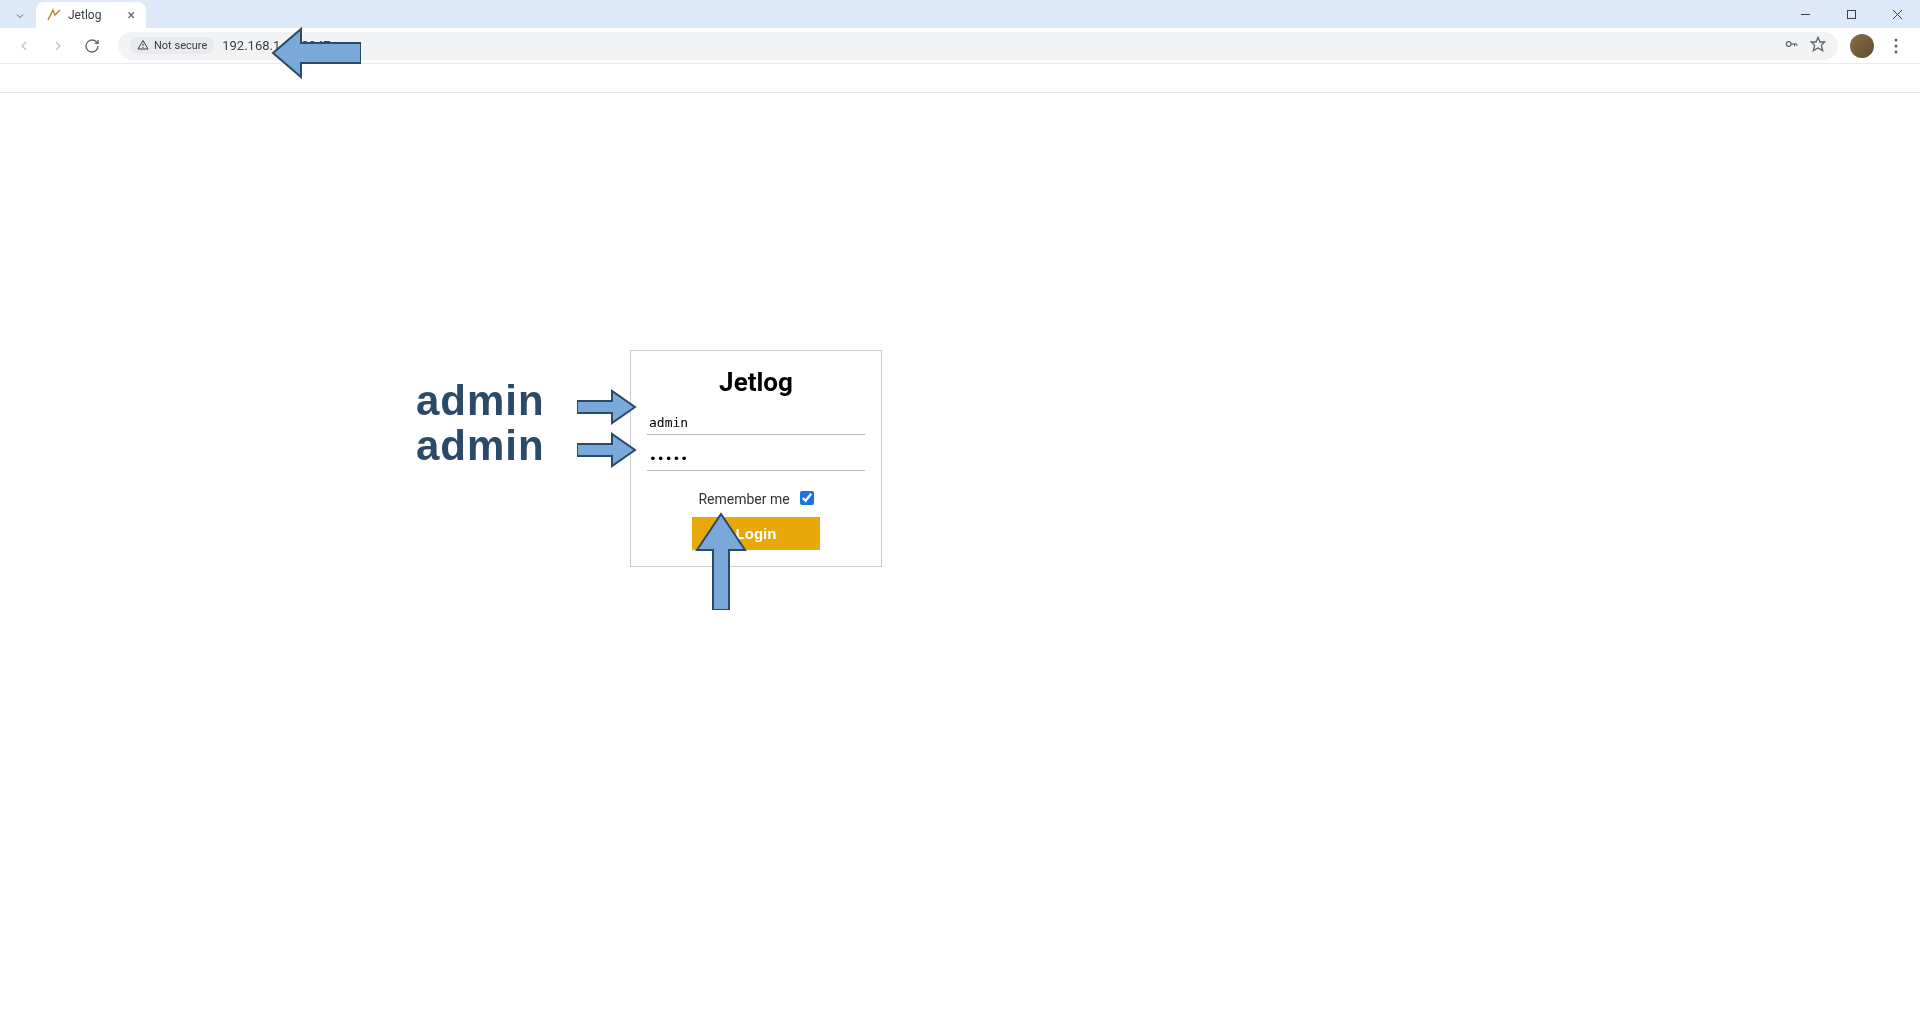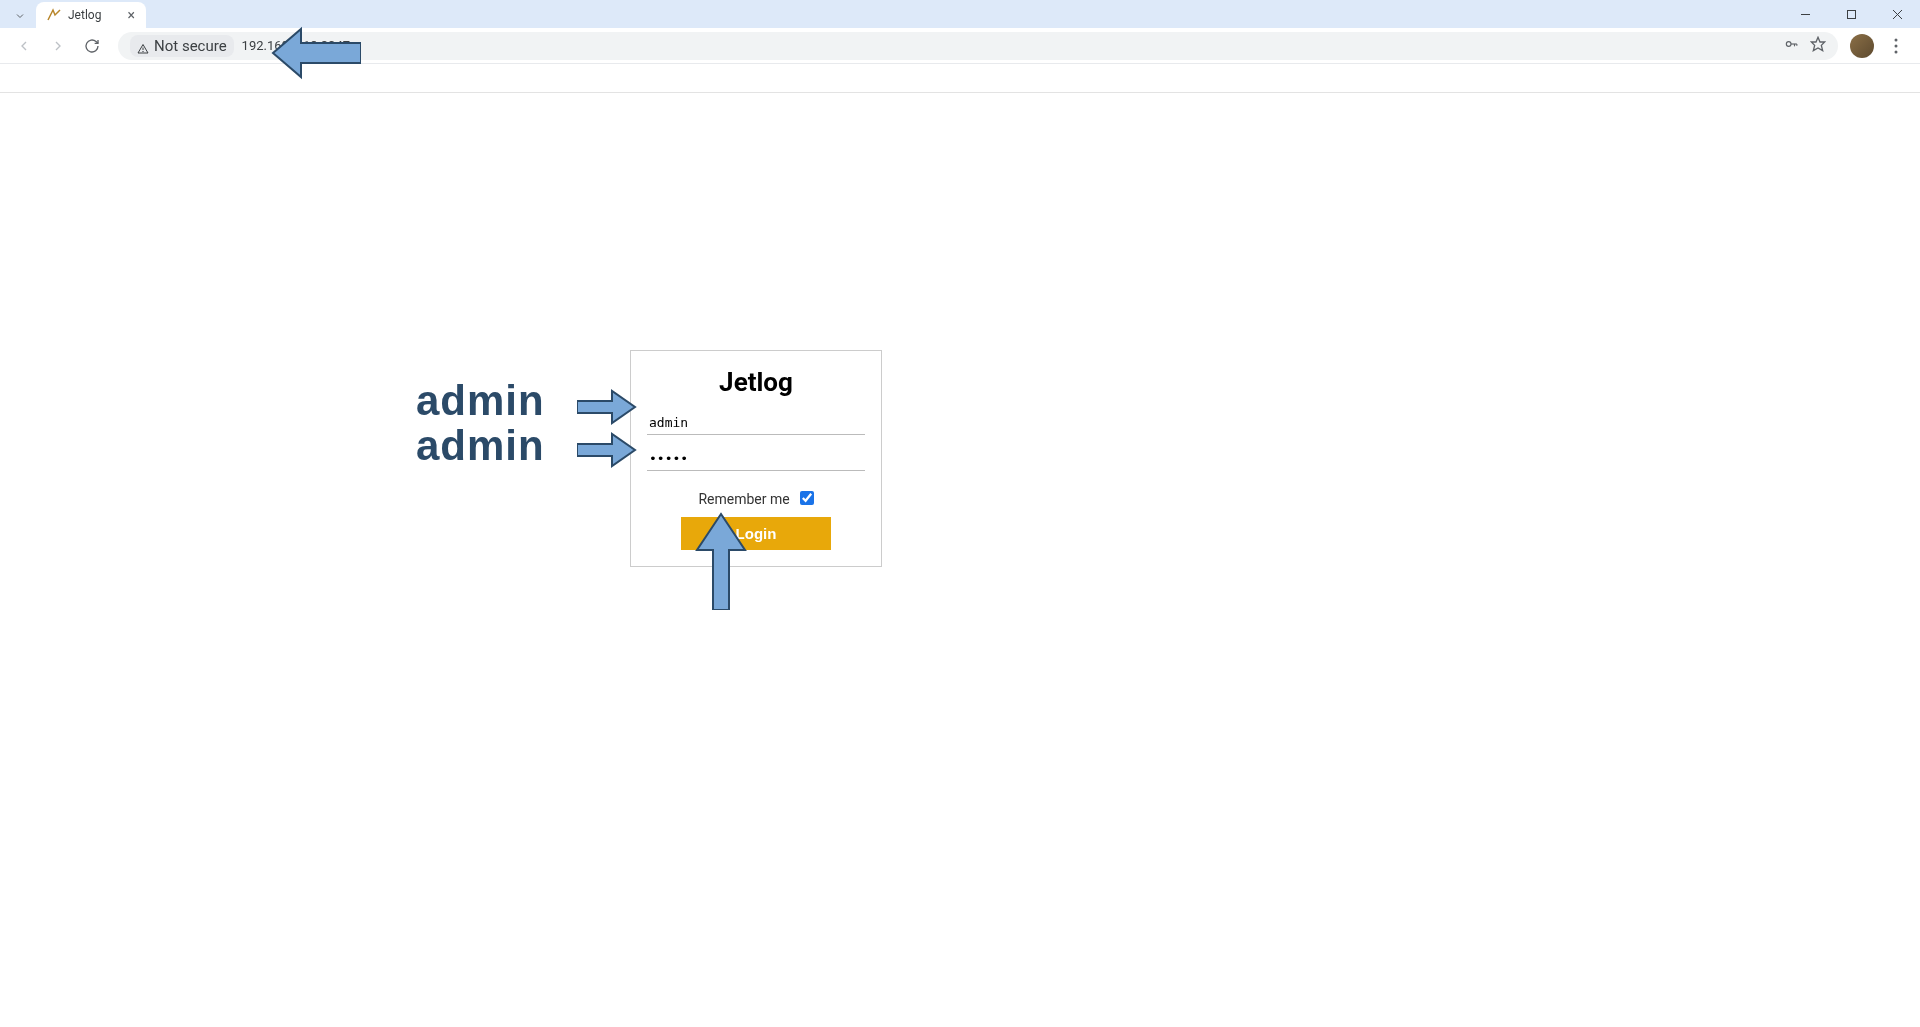--- a/index.html
+++ b/index.html
@@ -102,26 +102,26 @@
       background: #f1f3f4;
       border-radius: 14px;
       display: flex;
       align-items: center;
       padding: 0 12px;
       gap: 8px;
       margin: 0 6px;
     }
     .security-chip {
       display: flex;
-      align-items: flex-end;
+      align-items: flex-start;
       gap: 5px;
       background: #e8eaed;
       padding: 2px 7px;
       border-radius: 8px;
-      font-size: 15px;
+      font-size: 11px;
       color: #3c4043;
     }
     .url-text { font-size: 13px; color: #3c4043; }
     .omnibox-right {
       margin-left: auto;
       display: flex;
       align-items: center;
       gap: 10px;
       color: #5f6368;
     }
@@ -184,21 +184,21 @@
       font-size: 14px;
       color: #333;
       margin-top: 8px;
       margin-bottom: 10px;
     }
     .remember-row input[type=checkbox]{
       accent-color: #1a73e8;
       width: 14px; height: 14px;
     }
     .login-btn {
-      width: 150px;
+      width: 128px;
       margin: 0 auto;
       display: block;
       background: #e8a80a;
       color: #fff;
       font-weight: 600;
       border: none;
       padding: 8px 0;
       font-size: 15px;
       cursor: pointer;
     }

